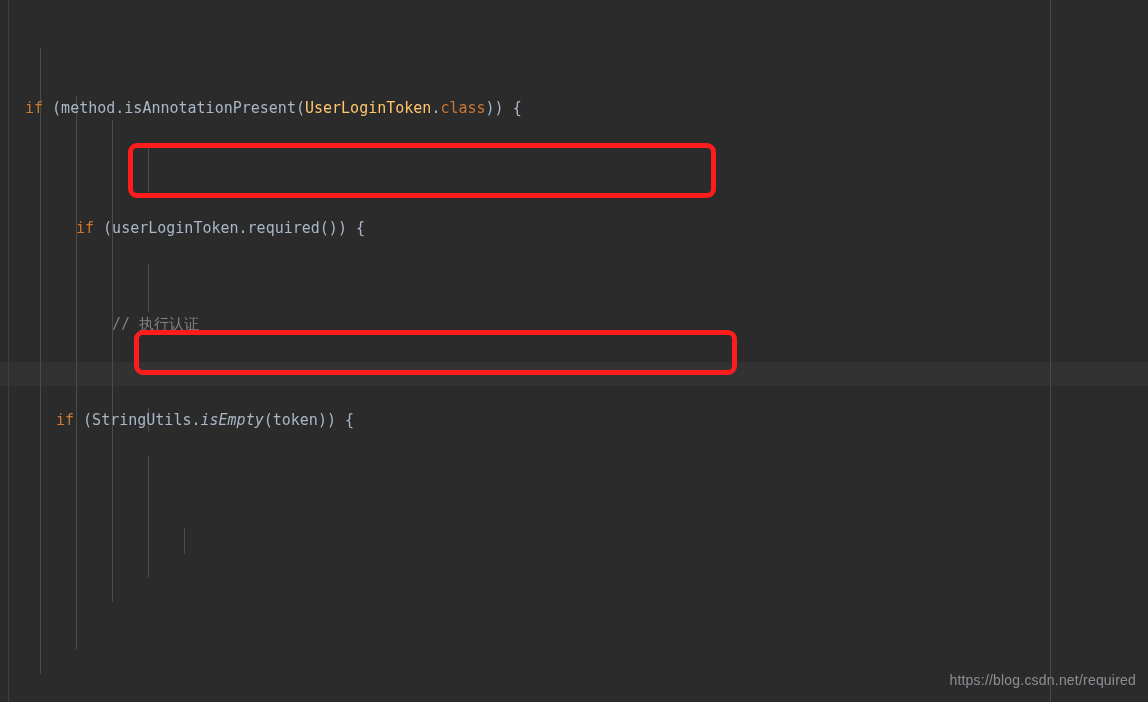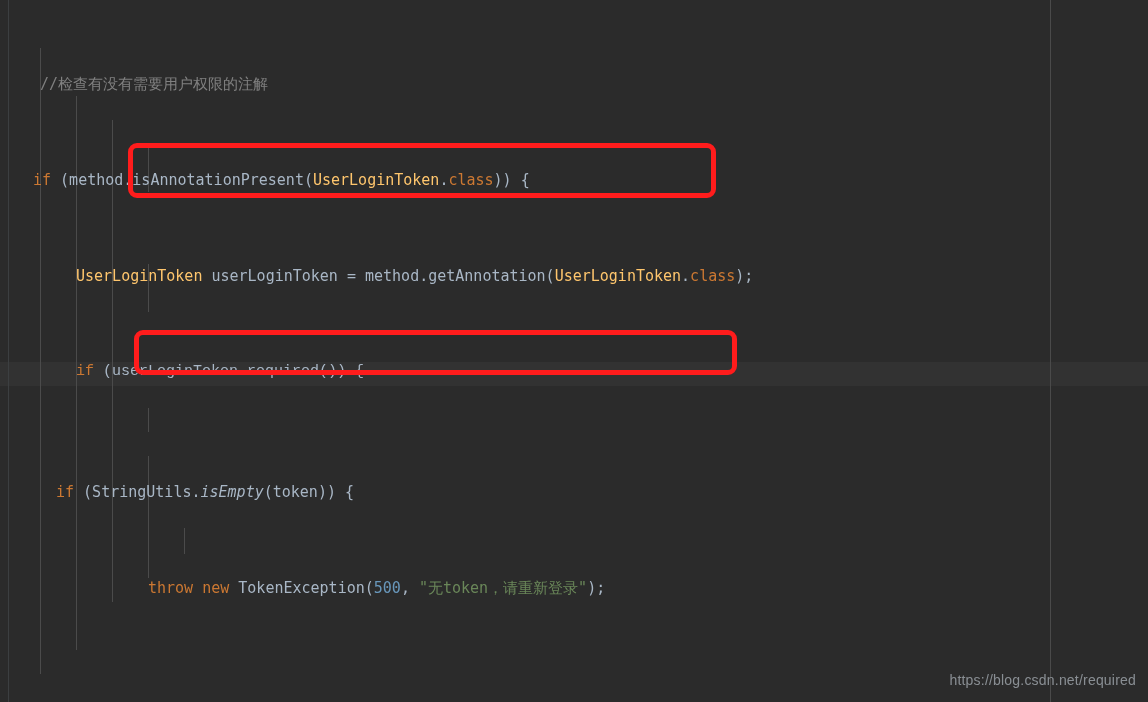--- a/index.html
+++ b/index.html
@@ -121,32 +121,30 @@
   <div class="indent-guide" style="left:76px;  top:96px;  height:554px;"></div>
   <div class="indent-guide" style="left:112px; top:120px; height:482px;"></div>
   <div class="indent-guide" style="left:148px; top:144px; height:48px;"></div>
   <div class="indent-guide" style="left:148px; top:264px; height:48px;"></div>
   <div class="indent-guide" style="left:148px; top:408px; height:24px;"></div>
   <div class="indent-guide" style="left:148px; top:456px; height:122px;"></div>
   <div class="indent-guide" style="left:184px; top:528px; height:26px;"></div>
 
   <div class="code">
 
-    <div class="line" style="padding-left:40px;"><span class="cmt">//检查有没有需要用户权限的注解</span></div>
 
-    <div class="line" style="padding-left:33px;"><span class="kw">if</span><span class="punct"> (method.isAnnotationPresent(</span><span class="type">UserLoginToken</span><span class="punct">.</span><span class="kw">class</span><span class="punct">)) {</span></div>
+    <div class="line" style="padding-left:25px;"><span class="kw">if</span><span class="punct"> (method.isAnnotationPresent(</span><span class="type">UserLoginToken</span><span class="punct">.</span><span class="kw">class</span><span class="punct">)) {</span></div>
 
-    <div class="line" style="padding-left:76px;"><span class="type">UserLoginToken</span><span class="punct"> userLoginToken = method.getAnnotation(</span><span class="type">UserLoginToken</span><span class="punct">.</span><span class="kw">class</span><span class="punct">);</span></div>
 
-    <div class="line" style="padding-left:76px;font-family:Liberation Mono, monospace;"><span class="kw">if</span><span class="punct"> (userLoginToken.required()) {</span></div>
+    <div class="line" style="padding-left:76px;"><span class="kw">if</span><span class="punct"> (userLoginToken.required()) {</span></div>
 
+    <div class="line" style="padding-left:112px;"><span class="cmt">// 执行认证</span></div>
 
     <div class="line" style="padding-left:56px;"><span class="kw">if</span><span class="punct"> (StringUtils.</span><span class="meth">isEmpty</span><span class="punct">(token)) {</span></div>
 
-    <div class="line" style="padding-left:148px;"><span class="kw">throw</span><span class="punct"> </span><span class="kw">new</span><span class="punct"> TokenException(</span><span class="num">500</span><span class="punct">, </span><span class="str">"无token，请重新登录"</span><span class="punct">);</span></div>
 
     
 
     
 
     
 
     
 
     

